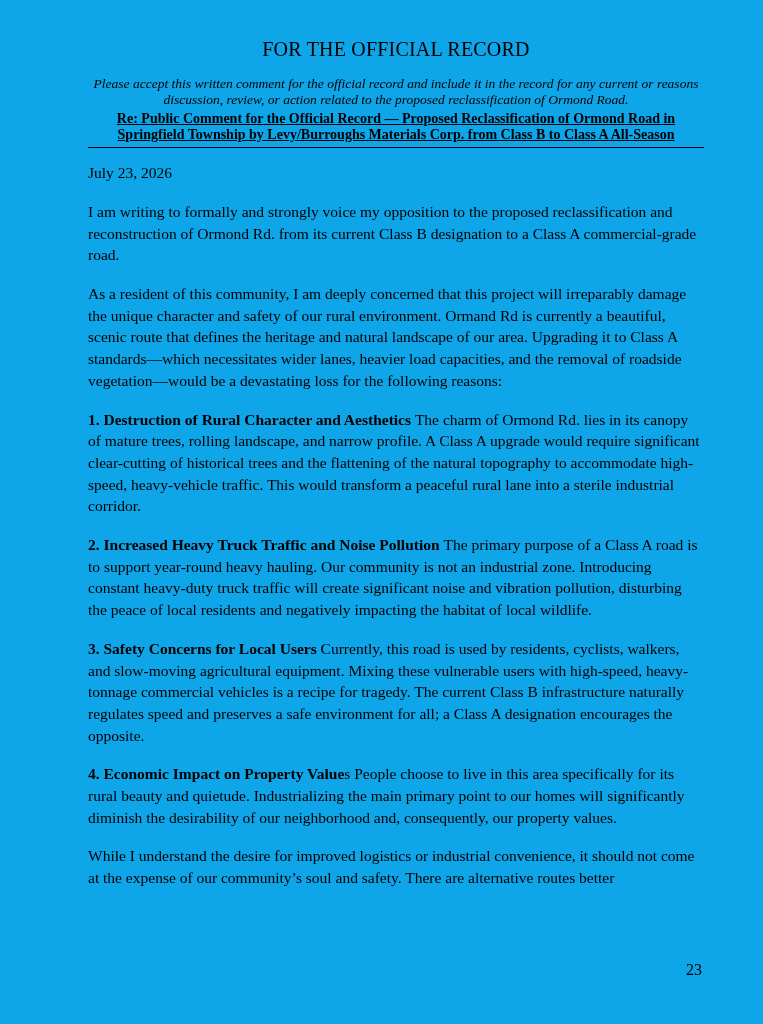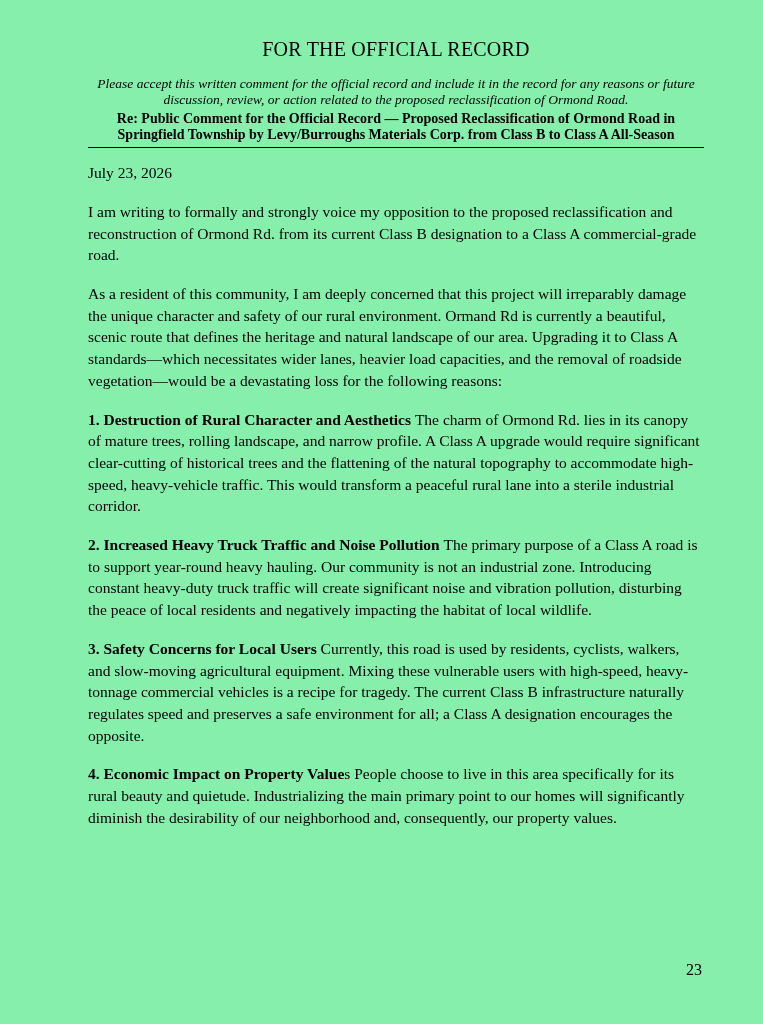--- a/index.html
+++ b/index.html
@@ -4,21 +4,21 @@
 <style>
   html, body {
     margin: 0;
     padding: 0;
     background: #ffffff;
   }
   .page {
     position: relative;
     width: 763px;
     height: 1024px;
-    background: #86efac;
+    background: #0ea5e9;
     color: #000000;
     font-family: "Liberation Serif", "DejaVu Serif", serif;
     overflow: hidden;
   }
   .content {
     position: absolute;
     left: 88px;
     top: 0;
     width: 616px;
   }
@@ -35,20 +35,21 @@
     font-size: 13.5px;
     line-height: 16.3px;
     text-align: center;
   }
   .doc-subject {
     margin-top: 2px;
     font-weight: bold;
     font-size: 14px;
     line-height: 16.3px;
     text-align: center;
+    text-decoration: underline;
   }
   .doc-rule {
     border: none;
     border-top: 1.6px solid #000000;
     margin: 4px 0 0 0;
     width: 100%;
   }
   .doc-body {
     margin-top: 14px;
     font-size: 15.5px;
@@ -71,33 +72,34 @@
   }
 </style>
 </head>
 <body>
 
 <div class="page">
   <div class="content">
 
     <div class="doc-header">
       <div class="doc-title">FOR THE OFFICIAL RECORD</div>
-      <div class="doc-preamble">Please accept this written comment for the official record and include it in the record for any reasons or future discussion, review, or action related to the proposed reclassification of Ormond Road.</div>
+      <div class="doc-preamble">Please accept this written comment for the official record and include it in the record for any current or reasons discussion, review, or action related to the proposed reclassification of Ormond Road.</div>
       <div class="doc-subject">Re: Public Comment for the Official Record — Proposed Reclassification of Ormond Road in Springfield Township by Levy/Burroughs Materials Corp. from Class B to Class A All-Season</div>
       <hr class="doc-rule">
     </div>
 
     <div class="doc-body">
       <p class="para">July 23, 2026</p>
       <div id="paragraphs">
           <p class="para"><span class="">I am writing to formally and strongly voice my opposition to the proposed reclassification and reconstruction of Ormond Rd. from its current Class B designation to a Class A commercial-grade road.</span></p>
           <p class="para"><span class="">As a resident of this community, I am deeply concerned that this project will irreparably damage the unique character and safety of our rural environment. Ormand Rd is currently a beautiful, scenic route that defines the heritage and natural landscape of our area. Upgrading it to Class A standards—which necessitates wider lanes, heavier load capacities, and the removal of roadside vegetation—would be a devastating loss for the following reasons:</span></p>
           <p class="para"><span class="bold">1. Destruction of Rural Character and Aesthetics </span><span class="">The charm of Ormond Rd. lies in its canopy of mature trees, rolling landscape, and narrow profile. A Class A upgrade would require significant clear-cutting of historical trees and the flattening of the natural topography to accommodate high-speed, heavy-vehicle traffic. This would transform a peaceful rural lane into a sterile industrial corridor.</span></p>
           <p class="para"><span class="bold">2. Increased Heavy Truck Traffic and Noise Pollution </span><span class="">The primary purpose of a Class A road is to support year-round heavy hauling. Our community is not an industrial zone. Introducing constant heavy-duty truck traffic will create significant noise and vibration pollution, disturbing the peace of local residents and negatively impacting the habitat of local wildlife.</span></p>
           <p class="para"><span class="bold">3. Safety Concerns for Local Users </span><span class="">Currently, this road is used by residents, cyclists, walkers, and slow-moving agricultural equipment. Mixing these vulnerable users with high-speed, heavy-tonnage commercial vehicles is a recipe for tragedy. The current Class B infrastructure naturally regulates speed and preserves a safe environment for all; a Class A designation encourages the opposite.</span></p>
           <p class="para"><span class="bold">4. Economic Impact on Property Value</span><span class="">s People choose to live in this area specifically for its rural beauty and quietude. Industrializing the main primary point to our homes will significantly diminish the desirability of our neighborhood and, consequently, our property values.</span></p>
+          <p class="para"><span class="">While I understand the desire for improved logistics or industrial convenience, it should not come at the expense of our community’s soul and safety. There are alternative routes better</span></p>
         </div>
     </div>
 
   </div>
 
   <div class="page-number">23</div>
 </div>
 
 </body></html>

